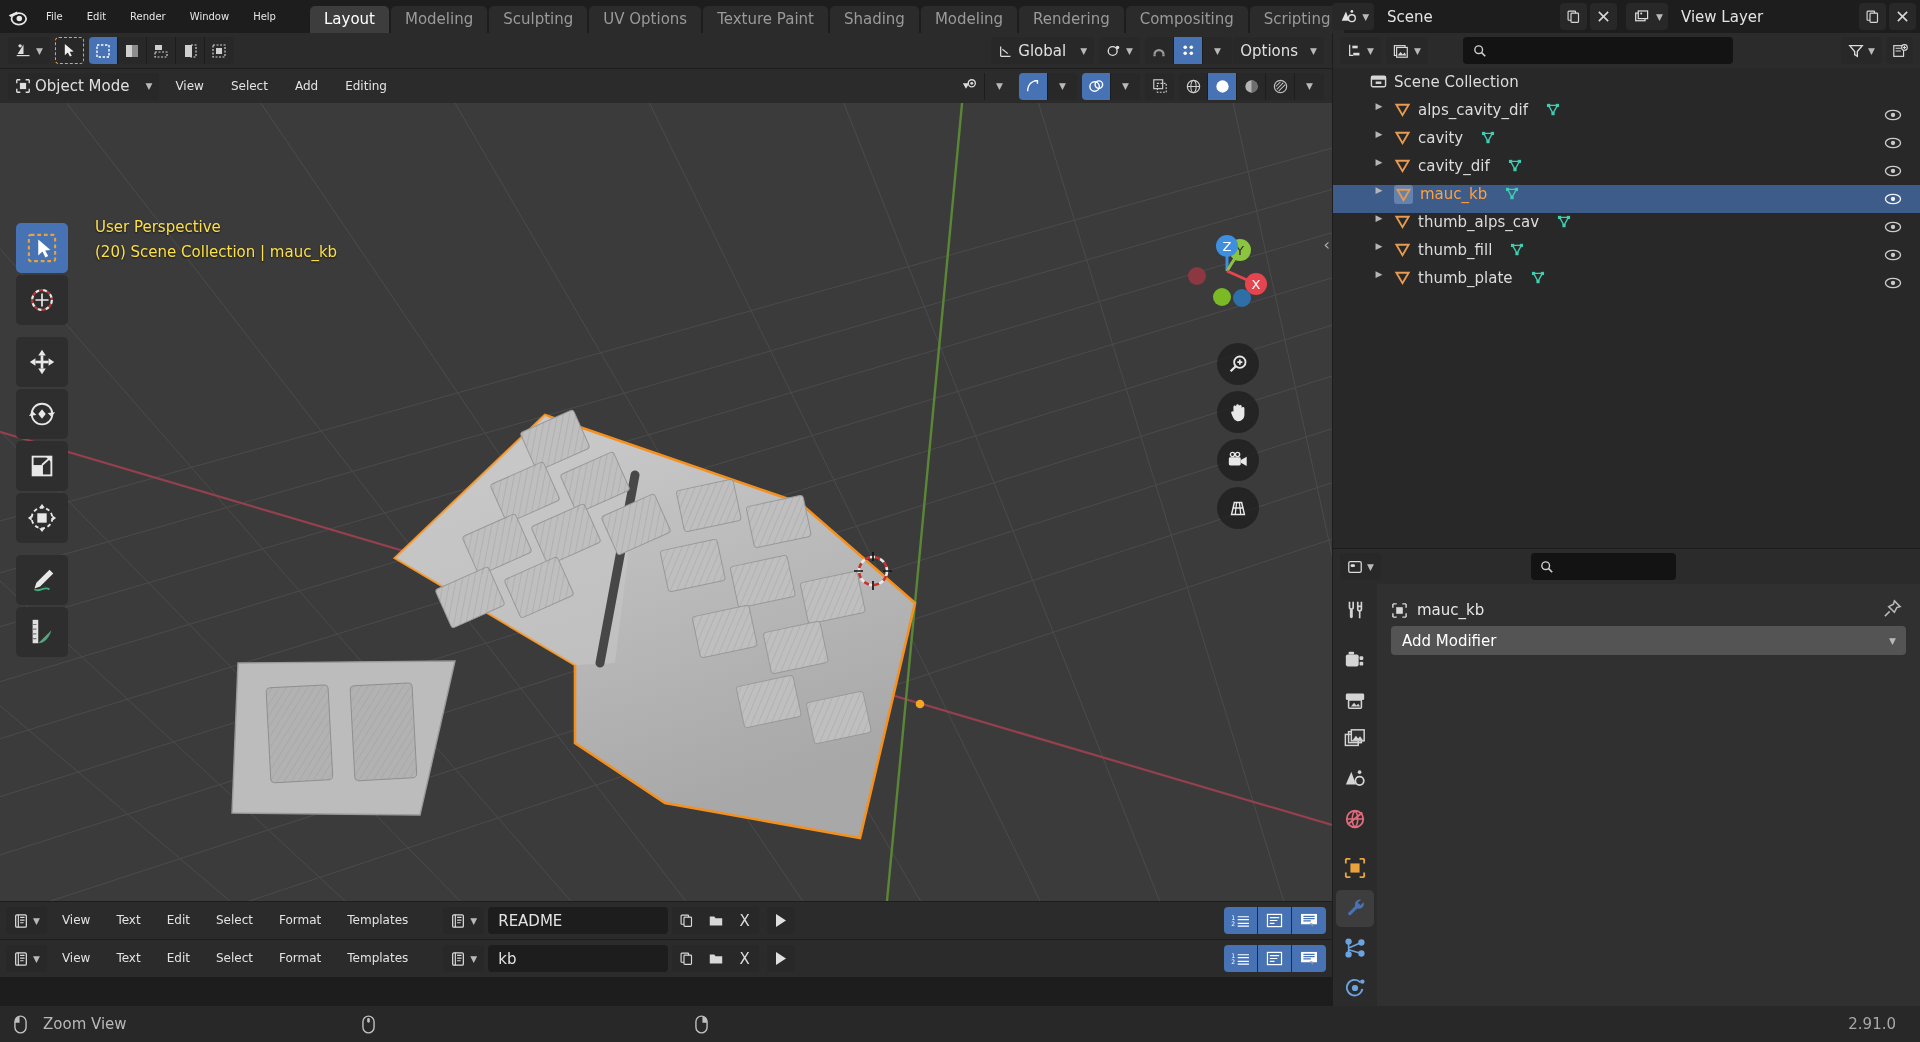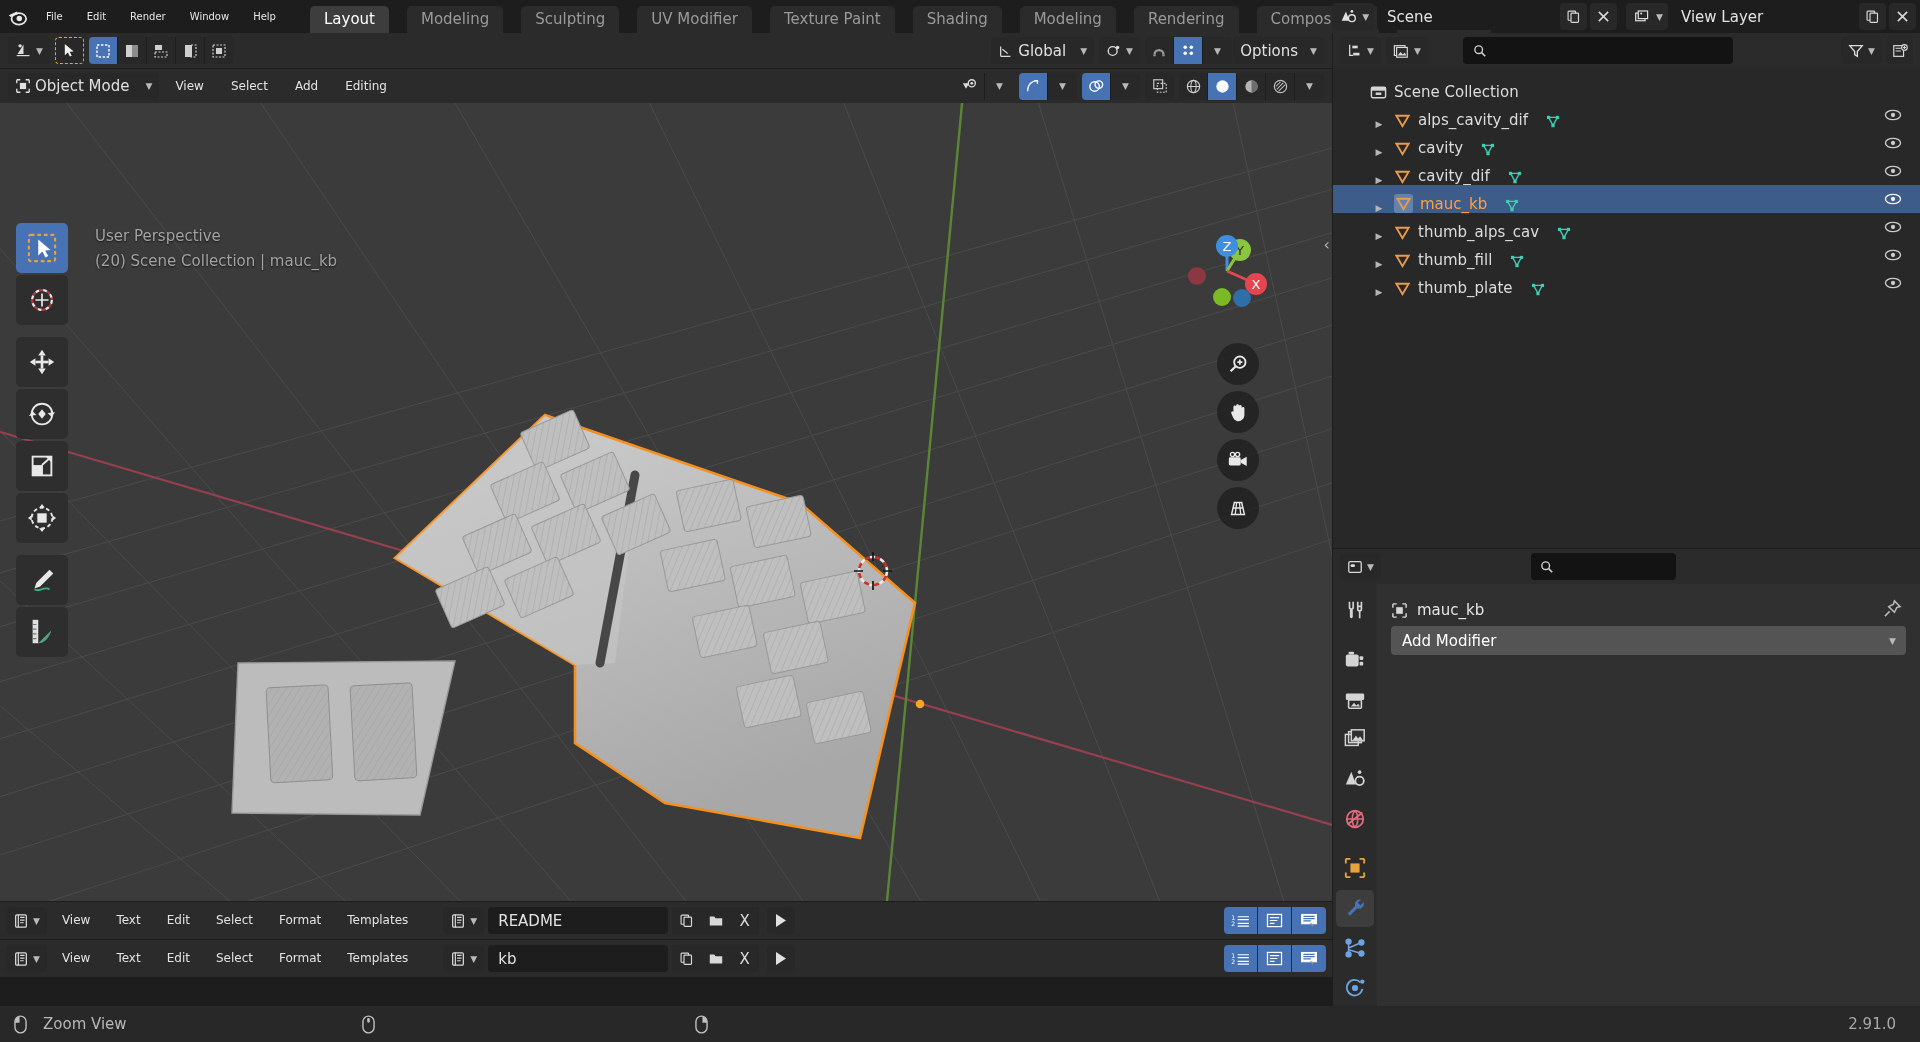--- a/index.html
+++ b/index.html
@@ -7,21 +7,21 @@
     font-family:"DejaVu Sans", sans-serif; }
   body { font-size:15px; color:#d4d4d4; }
 
   
   #topbar { height:33px; background:#1d1d1d; display:flex; align-items:center; position:relative; }
   .blender-logo { width:34px; height:33px; display:flex; align-items:center; justify-content:center; }
   .menu-item { padding:0 12px; height:25px; line-height:25px; color:#e6e6e6; font-size:10px;
     border-radius:4px; cursor:default; white-space:nowrap; }
   #workspace-tabs { display:flex; align-items:flex-end; height:33px; margin-left:22px; }
   .ws-tab { padding:0 14px; height:27px; line-height:27px; font-size:15px; color:#9a9a9a;
-    background:#2b2b2b; margin-right:18px; border-radius:5px 5px 0 0; white-space:nowrap; }
+    background:#2b2b2b; margin-right:2px; border-radius:5px 5px 0 0; white-space:nowrap; }
   .ws-tab.active { background:#3d3d3d; color:#ffffff; }
   #topbar-right { position:absolute; right:4px; top:3px; display:flex; align-items:center; gap:3px; }
   .tb-btn { height:27px; background:#282828; border-radius:4px; display:flex; align-items:center;
     padding:0 5px; gap:3px; }
   .tb-field { height:27px; background:#1d1d1d; border-radius:4px; display:flex; align-items:center;
     padding:0 10px; color:#e3e3e3; font-size:15px; min-width:170px; }
   .tb-ico { width:22px; height:22px; display:flex; align-items:center; justify-content:center; }
   .tb-sq { width:27px; height:27px; background:#282828; border-radius:4px; display:flex;
     align-items:center; justify-content:center; }
   .chev { font-size:9px; color:#b9b9b9; }
@@ -41,21 +41,21 @@
   .hdr-grp > .seg { width:29px; height:27px; display:flex; align-items:center; justify-content:center;
     border-right:1px solid #1d1d1d; }
   .hdr-grp > .seg:last-child { border-right:none; }
   .seg.on { background:#4772b3; }
   .seg.sel { background:#4772b3; }
   .menu-flat { padding:0 11px; height:27px; line-height:27px; font-size:12px; color:#e3e3e3;
     border-radius:4px; }
 
   #vp-canvas { position:absolute; left:0; right:0; top:70px; bottom:0; overflow:hidden;
     background:#3b3b3b; }
-  #vp-info { position:absolute; left:95px; top:121px; font-size:15px; color:#a3a3a3;
+  #vp-info { position:absolute; left:95px; top:112px; font-size:15px; color:#fde047;
     text-shadow:0 1px 2px rgba(0,0,0,.7); line-height:25px; pointer-events:none; }
 
   
   #vp-toolbar { position:absolute; left:16px; top:120px; display:flex; flex-direction:column; gap:2px; }
   .tool { width:52px; height:50px; background:#2e2e2e; border-radius:5px; display:flex;
     align-items:center; justify-content:center; }
   .tool.active { background:#4772b3; }
   .tool-gap { height:8px; }
 
   
@@ -82,21 +82,21 @@
   .te-right .seg:last-child { border-right:none; }
 
   
   #outliner { position:absolute; left:1333px; top:0; right:0; height:515px; background:#282828; }
   #ol-header { height:35px; background:#2b2b2b; display:flex; align-items:center; padding:0 7px;
     gap:5px; }
   .ol-search { flex:0 0 270px; height:27px; background:#131313; border-radius:4px; display:flex;
     align-items:center; padding:0 10px; gap:7px; margin-left:30px; }
   .ol-right { margin-left:auto; display:flex; gap:4px; align-items:center; }
   #ol-list { padding-top:5px; }
-  .ol-row { height:28px; display:flex; align-items:flex-end; padding-left:14px; gap:7px;
+  .ol-row { height:28px; display:flex; align-items:flex-start; padding-left:14px; gap:7px;
     font-size:15px; color:#dcdcdc; position:relative; }
   .ol-row.sel { background:#3e5c8a; }
   .ol-row.sel .ol-label { color:#ffa13c; }
   .ol-disclose { width:16px; text-align:center; color:#b5b5b5; font-size:9px; }
   .ol-eye { position:absolute; right:18px; top:50%; transform:translateY(-50%); }
   .ol-indent { padding-left:38px; }
 
   
   #properties { position:absolute; left:1333px; top:516px; right:0; bottom:0; background:#303030; }
   #pr-header { height:35px; background:#2b2b2b; display:flex; align-items:center; padding:0 7px;
@@ -143,21 +143,21 @@
   <div class="menu-item">File</div>
   <div class="menu-item">Edit</div>
   <div class="menu-item">Render</div>
   <div class="menu-item">Window</div>
   <div class="menu-item">Help</div>
 
   <div id="workspace-tabs">
     <div class="ws-tab active">Layout</div>
     <div class="ws-tab">Modeling</div>
     <div class="ws-tab">Sculpting</div>
-    <div class="ws-tab">UV Modifier</div>
+    <div class="ws-tab">UV Options</div>
     <div class="ws-tab">Texture Paint</div>
     <div class="ws-tab">Shading</div>
     <div class="ws-tab">Modeling</div>
     <div class="ws-tab">Rendering</div>
     <div class="ws-tab">Compositing</div>
     <div class="ws-tab">Scripting</div>
   </div>
 
   <div id="topbar-right">
     <div class="tb-btn">

